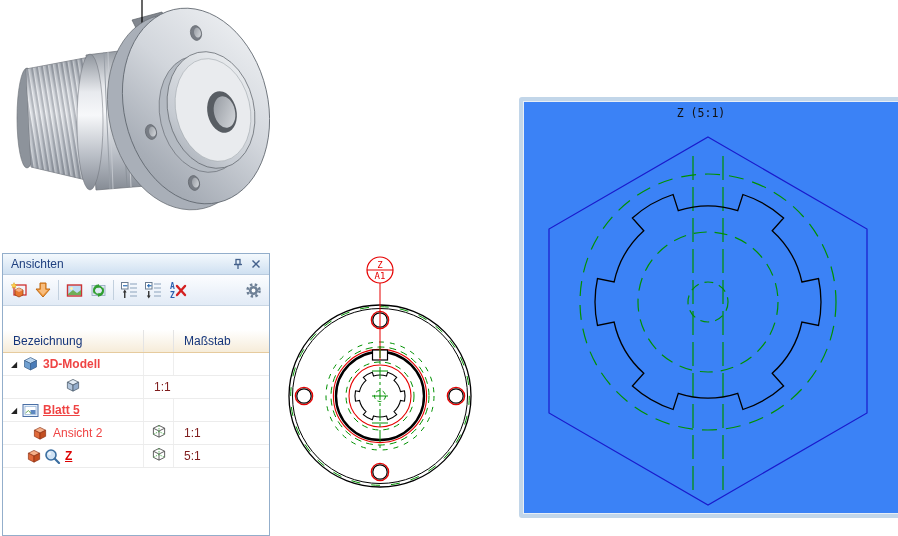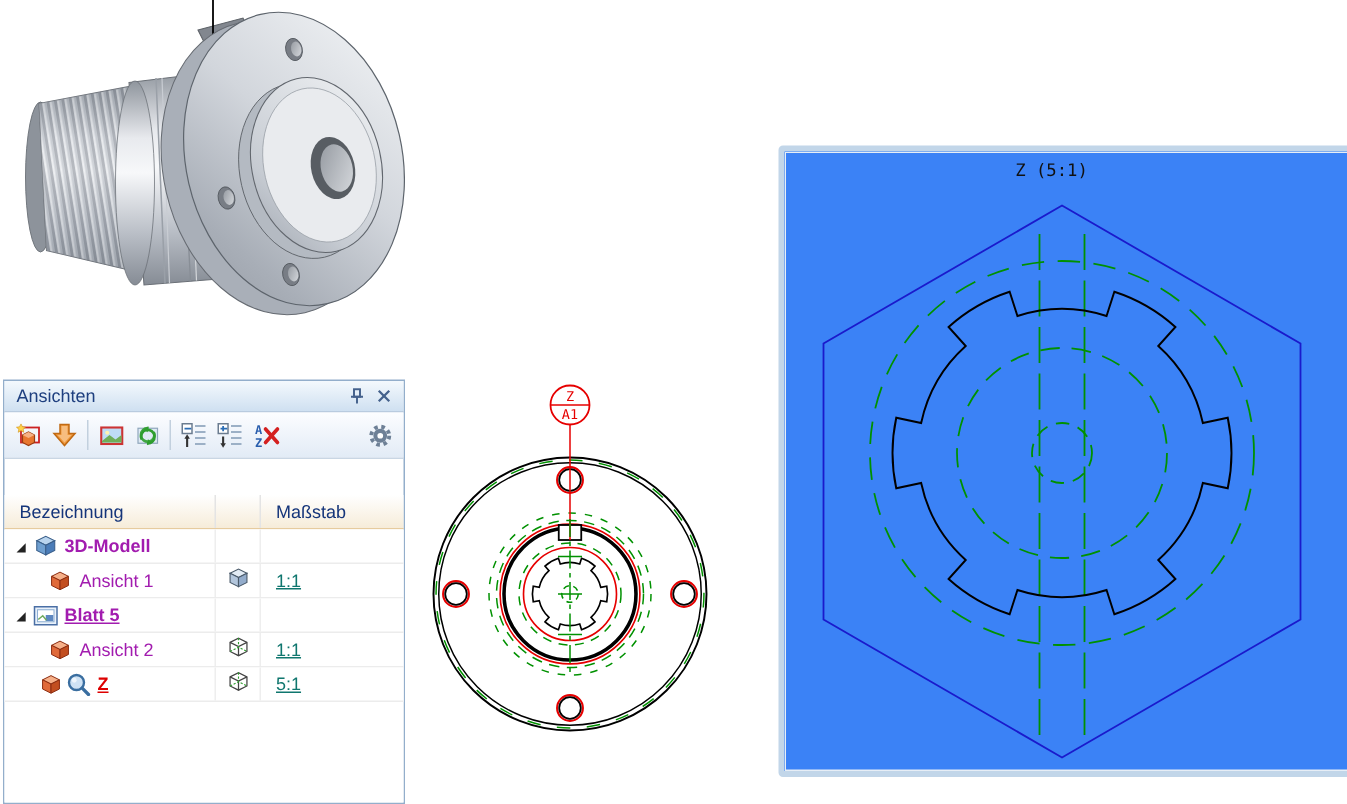--- a/index.html
+++ b/index.html
@@ -40,25 +40,25 @@
   }
   .hdr>div{height:100%;display:flex;align-items:center;padding-left:10px;box-sizing:border-box;border-right:1px solid #e4e4e4;}
   .hdr>div:last-child{border-right:none;}
   .rows{flex:1 1 auto;background:#ffffff;}
   .row{
     height:22px;display:grid;grid-template-columns:141px 30px auto;align-items:center;
     border-bottom:1px solid #ececec;background:#ffffff;
   }
   .c1{display:flex;align-items:center;height:100%;border-right:1px solid #eeeeee;box-sizing:border-box;overflow:hidden;}
   .c2{display:flex;align-items:center;justify-content:center;height:100%;border-right:1px solid #eeeeee;box-sizing:border-box;}
-  .c3{padding-left:10px;color:#0f766e;text-decoration:underline;}
+  .c3{padding-left:10px;color:#7f1d1d;}
   .arrow{width:14px;margin-left:4px;font-size:8px;color:#222;flex:0 0 14px;text-align:center;}
   .ind2{width:28px;flex:0 0 28px;}
   .icn{width:18px;height:16px;flex:0 0 18px;display:flex;align-items:center;justify-content:center;}
-  .lbl{margin-left:4px;color:#a21caf;white-space:nowrap;}
+  .lbl{margin-left:4px;color:#ef4444;white-space:nowrap;}
   .b{font-weight:bold;}
   .u{text-decoration:underline;}
   .red{color:#dd0000;font-weight:bold;}
   
   .front-view{position:absolute;left:285px;top:248px;width:195px;height:255px;}
   .detail-frame{
     position:absolute;left:519px;top:97px;width:408px;height:421px;
     border:4px solid #c2d6e9;border-radius:3px;background:#3b82f6;
     box-shadow:inset 0 0 0 1px #e7eef6;box-sizing:border-box;
   }
@@ -269,31 +269,20 @@
             <path d="M14,4.5 L8,7.5 L8,14 L14,11 Z" fill="#4a7cb8" stroke="#3a5f8a" stroke-width="0.7"></path>
           </svg>
         </span>
         <span class="lbl b">3D-Modell</span>
       </div>
       <div class="c2"></div>
       <div class="c3"></div>
     </div>
 
     <div class="row">
-      <div class="c1">
-        <span class="ind2"></span>
-        <span class="icn">
-          <svg width="16" height="15" viewBox="0 0 16 16">
-            <path d="M2,4.5 L8,1.5 L14,4.5 L8,7.5 Z" fill="#f6b089" stroke="#8a2c10" stroke-width="0.7"></path>
-            <path d="M2,4.5 L8,7.5 L8,14 L2,11 Z" fill="#e06a3a" stroke="#8a2c10" stroke-width="0.7"></path>
-            <path d="M14,4.5 L8,7.5 L8,14 L14,11 Z" fill="#c24e20" stroke="#8a2c10" stroke-width="0.7"></path>
-          </svg>
-        </span>
-        <span class="lbl">Ansicht 1</span>
-      </div>
       <div class="c2">
         <span>
           <svg width="16" height="15" viewBox="0 0 16 16">
             <path d="M2,4.5 L8,1.5 L14,4.5 L8,7.5 Z" fill="#e3ecf5" stroke="#4a5a6a" stroke-width="0.8"></path>
             <path d="M2,4.5 L8,7.5 L8,14 L2,11 Z" fill="#b3c6dc" stroke="#4a5a6a" stroke-width="0.8"></path>
             <path d="M14,4.5 L8,7.5 L8,14 L14,11 Z" fill="#93accb" stroke="#4a5a6a" stroke-width="0.8"></path>
           </svg>
         </span>
       </div>
       <div class="c3">1:1</div>

